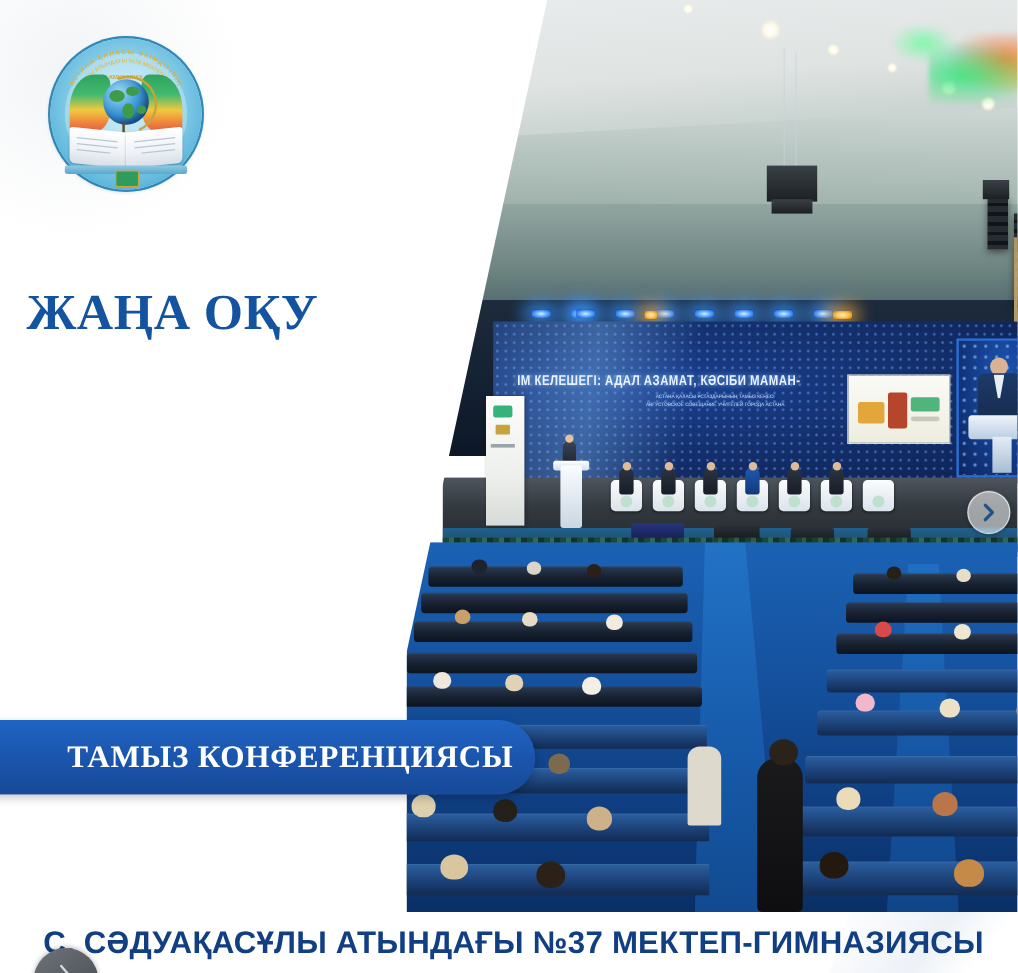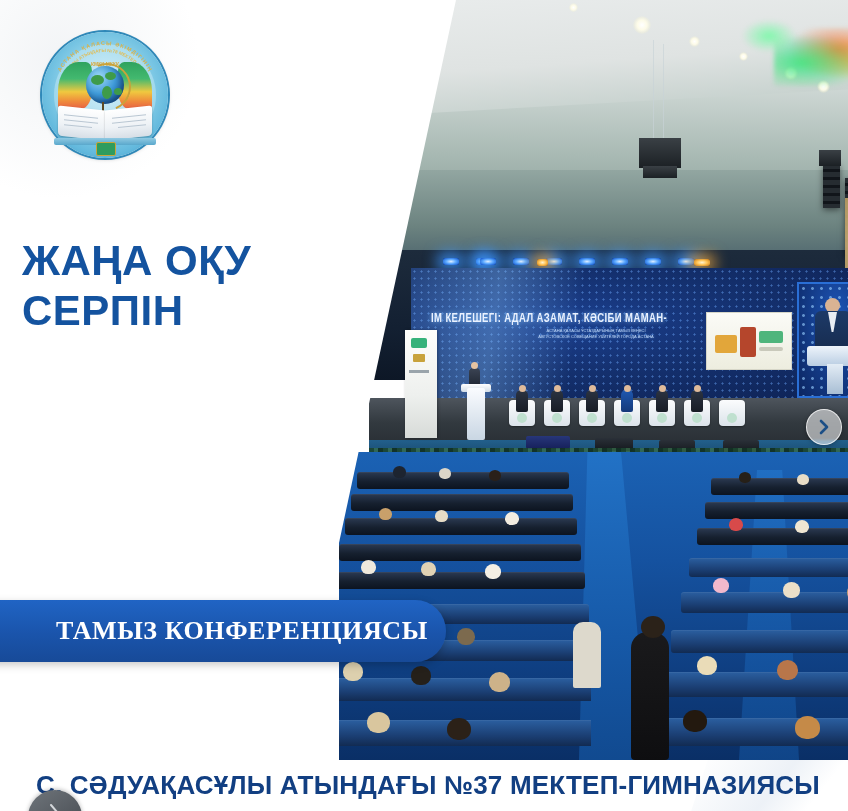--- a/index.html
+++ b/index.html
@@ -322,21 +322,21 @@
   }
 
   
   .headline{
     position:absolute;left:22px;top:236px;width:360px;
     color:#14539f;
     font-weight:800;
     font-size:42px;
     line-height:50px;
     letter-spacing:.5px;
-    font-family:Liberation Sans, sans-serif;
+    font-family:Liberation Serif, serif;
   }
 
   
   .pill{
     position:absolute;left:-24px;top:600px;width:470px;height:62px;
     background:linear-gradient(180deg,#2064c4 0%,#1a54ab 55%,#174a98 100%);
     border-radius:0 32px 32px 0;
     box-shadow:0 3px 8px rgba(0,0,0,.22);
     display:flex;align-items:center;
   }
@@ -616,21 +616,20 @@
         <div class="book-line" style="left:7px;top:13px;width:34px;"></div>
         <div class="book-line" style="left:13px;top:18px;width:28px;"></div>
       </div>
     </div>
     <div class="book-base"></div>
     <div class="emblem-sm"></div>
   </div>
 
   <div class="headline">
     <div>ЖАҢА ОҚУ</div>
-    <div>СЕРПІН</div>
   </div>
 
   <div class="pill">
     <span class="pill-text">ТАМЫЗ КОНФЕРЕНЦИЯСЫ</span>
   </div>
 
   <div class="nav-next" title="next">
     <svg width="16" height="16" viewBox="0 0 16 16">
       <path d="M5 2 L11 8 L5 14" fill="none" stroke="#1c4f86" stroke-width="2.6" stroke-linecap="round" stroke-linejoin="round"></path>
     </svg>

